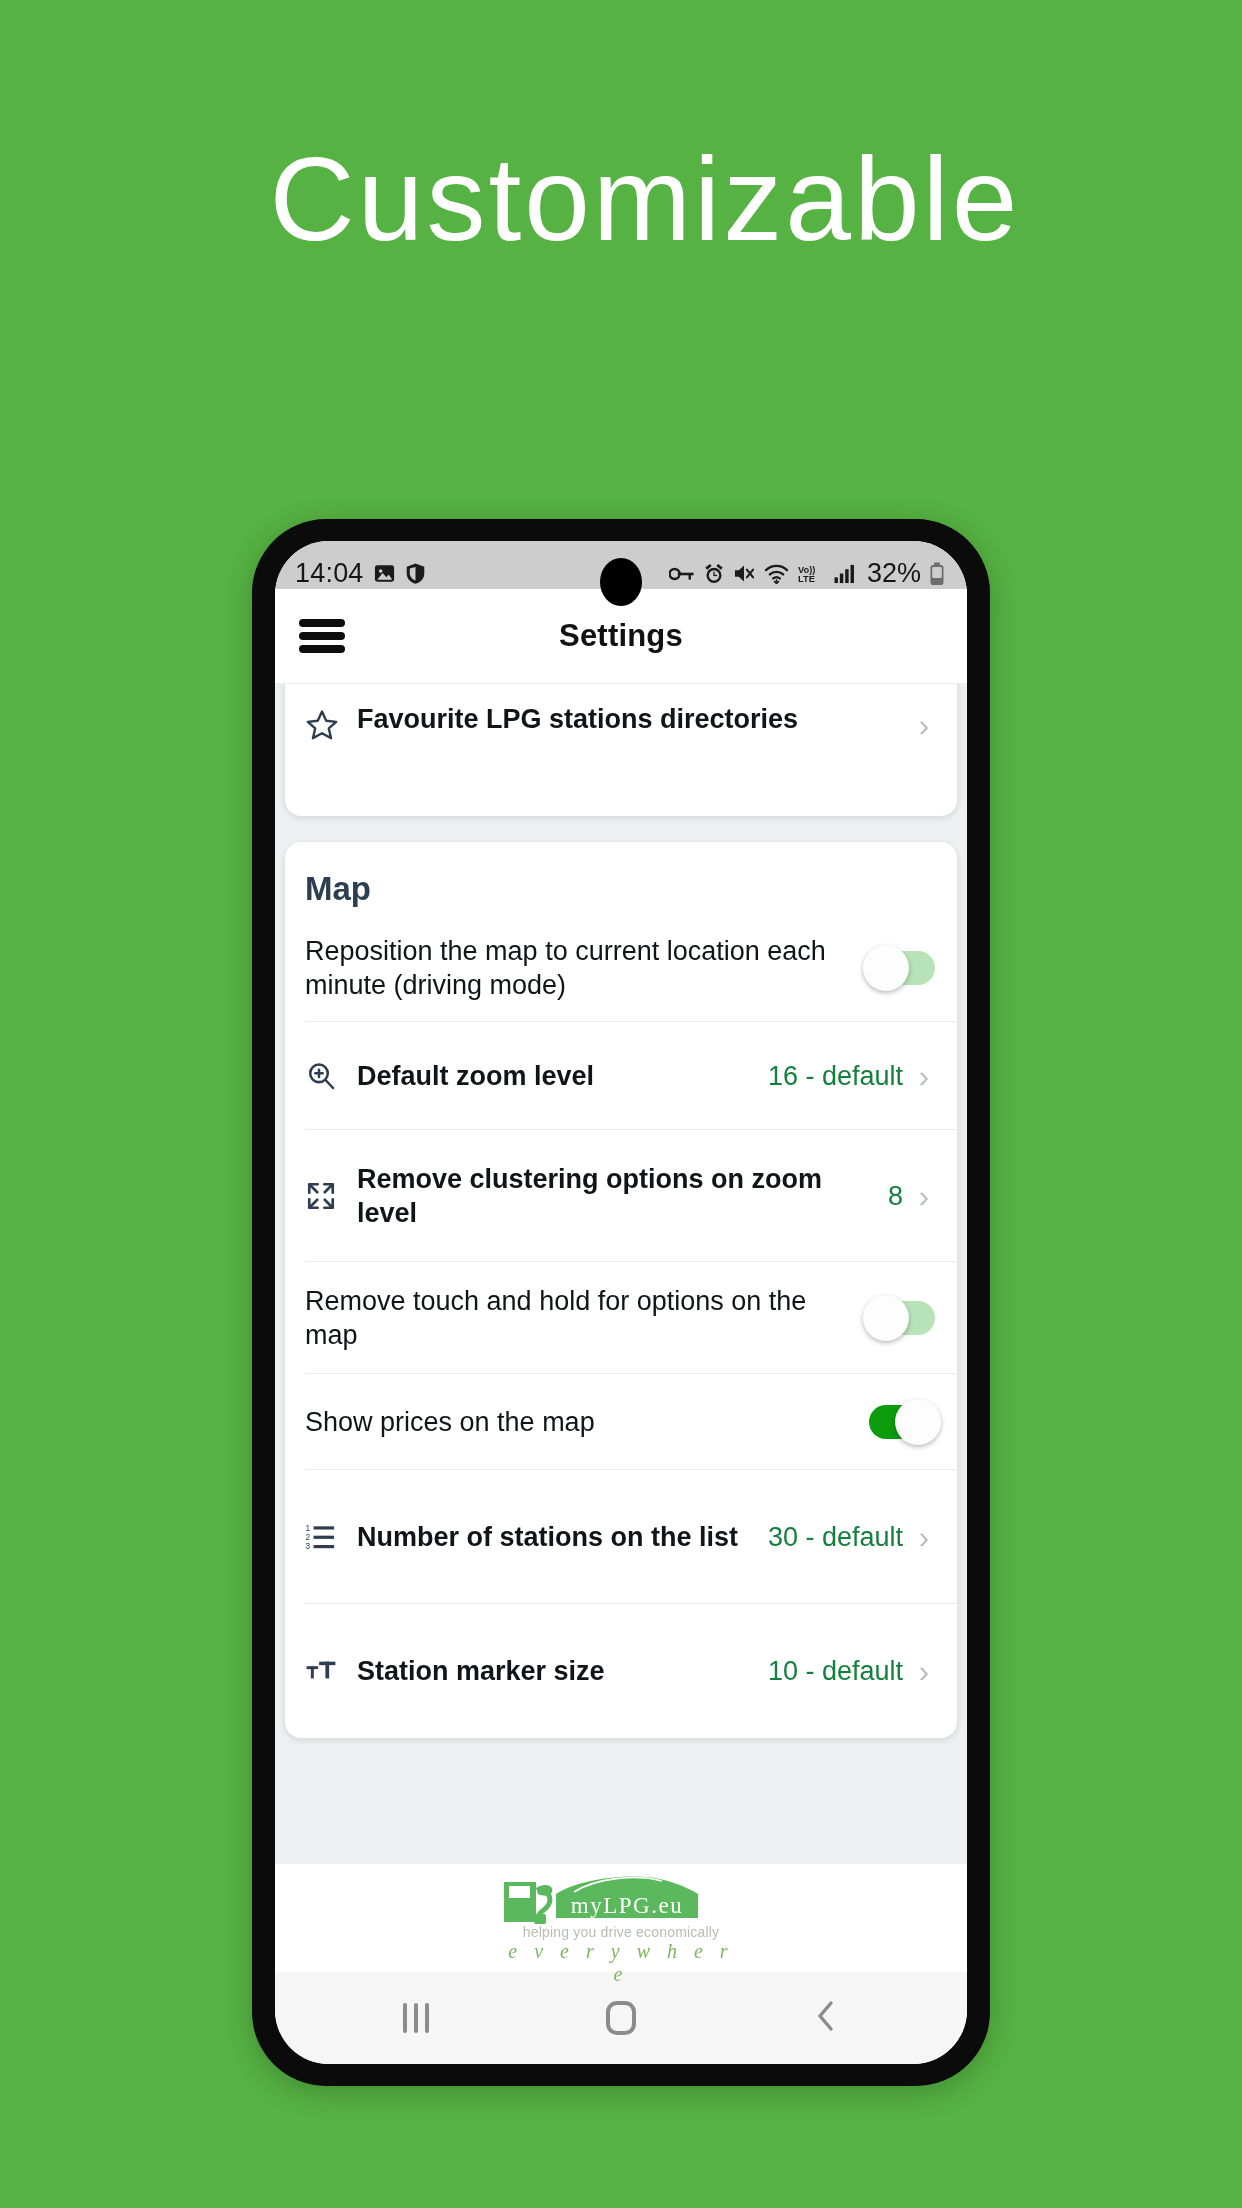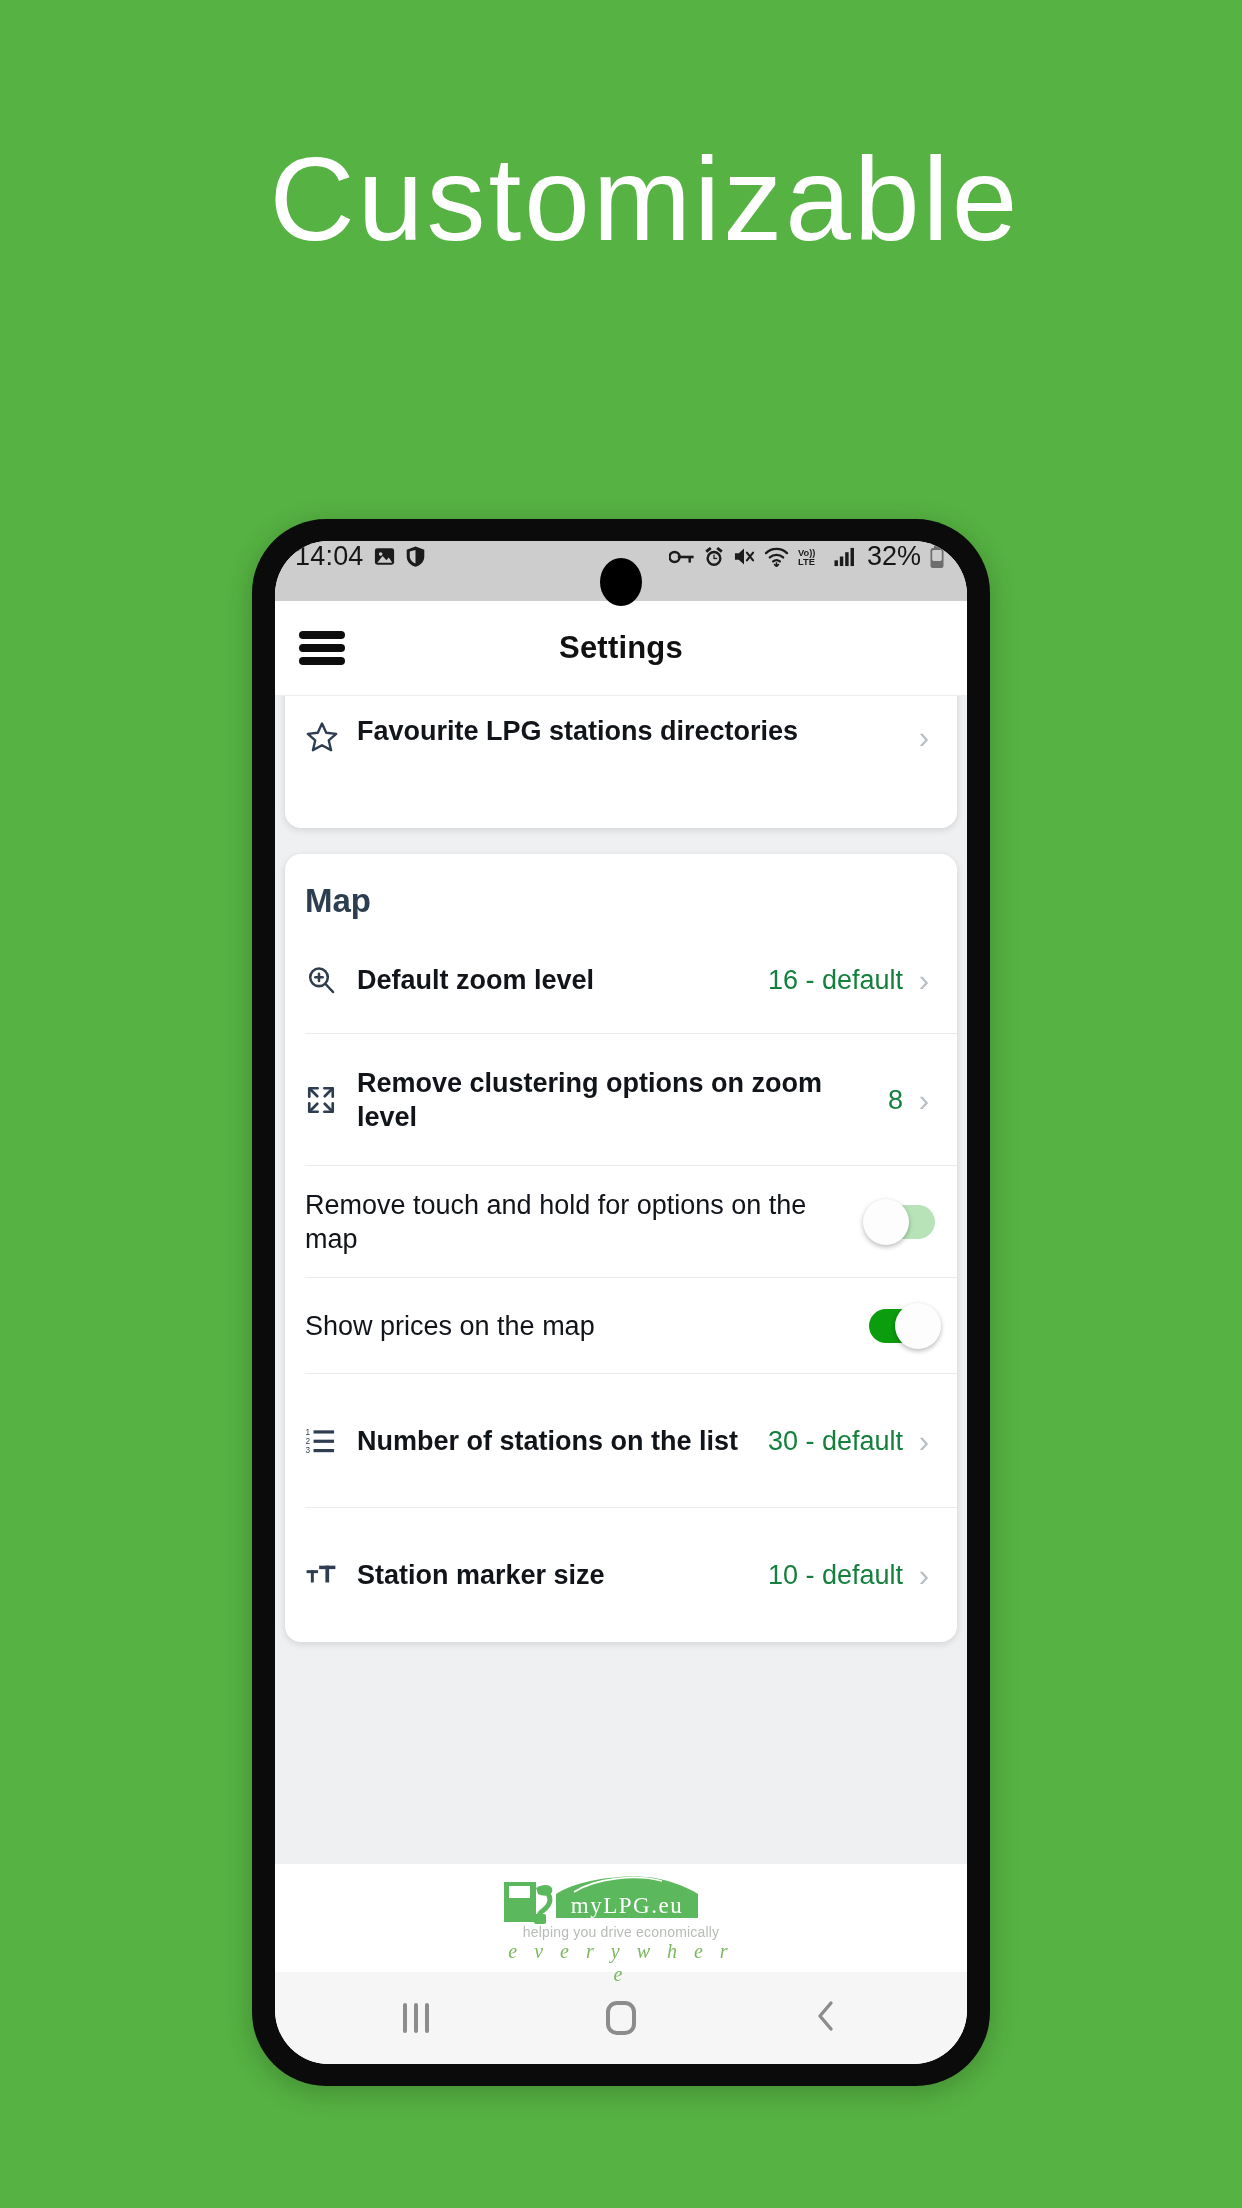--- a/index.html
+++ b/index.html
@@ -44,24 +44,24 @@
     background: #ffffff;
     border-radius: 54px;
     overflow: hidden;
     display: flex;
     flex-direction: column;
   }
 
   
   .statusbar {
     position: relative;
-    height: 60px;
+    height: 48px;
     background: #cdcdcd;
     display: flex;
-    align-items: flex-start;
+    align-items: flex-end;
     padding: 0 22px 0 20px;
     flex: 0 0 auto;
     color: #1b1b1b;
   }
   .sb-left { display: flex; align-items: center; gap: 9px; }
   .sb-time { font-size: 27px; font-weight: 400; letter-spacing: .2px; color:#161616; }
   .sb-right { margin-left: auto; display: flex; align-items: center; gap: 8px; }
   .sb-pct { font-size: 27px; font-weight: 400; color:#161616; margin-left: 2px;}
   .sb-ico { display:inline-flex; align-items:center; }
   .punchhole {
@@ -344,20 +344,27 @@
               </svg>
           </div>
           <div class="row-label bold">Favourite LPG stations directories</div>
           <div class="chevron" style="margin-top:8px;">›</div>
         </div>
       </div>
 
       <div class="card">
         <div class="section-title">Map</div>
 
+        <div class="row divider" style="min-height:108px;padding-left:20px;">
+          <div class="row-label">Reposition the map to current location each minute (driving mode)</div>
+          <div class="toggle off">
+            <div class="track"></div>
+            <div class="thumb"></div>
+          </div>
+        </div>
 
         <div class="row divider">
           <div class="row-icon">
             <svg width="32" height="32" viewBox="0 0 24 24" fill="none" stroke="#2e3e50" stroke-width="1.9" stroke-linecap="round">
                 <circle cx="10.5" cy="10" r="6.6"></circle>
                 <line x1="15.4" y1="15" x2="21" y2="21"></line>
                 <line x1="10.5" y1="7.3" x2="10.5" y2="12.7"></line>
                 <line x1="7.8" y1="10" x2="13.2" y2="10"></line>
               </svg>
           </div>

